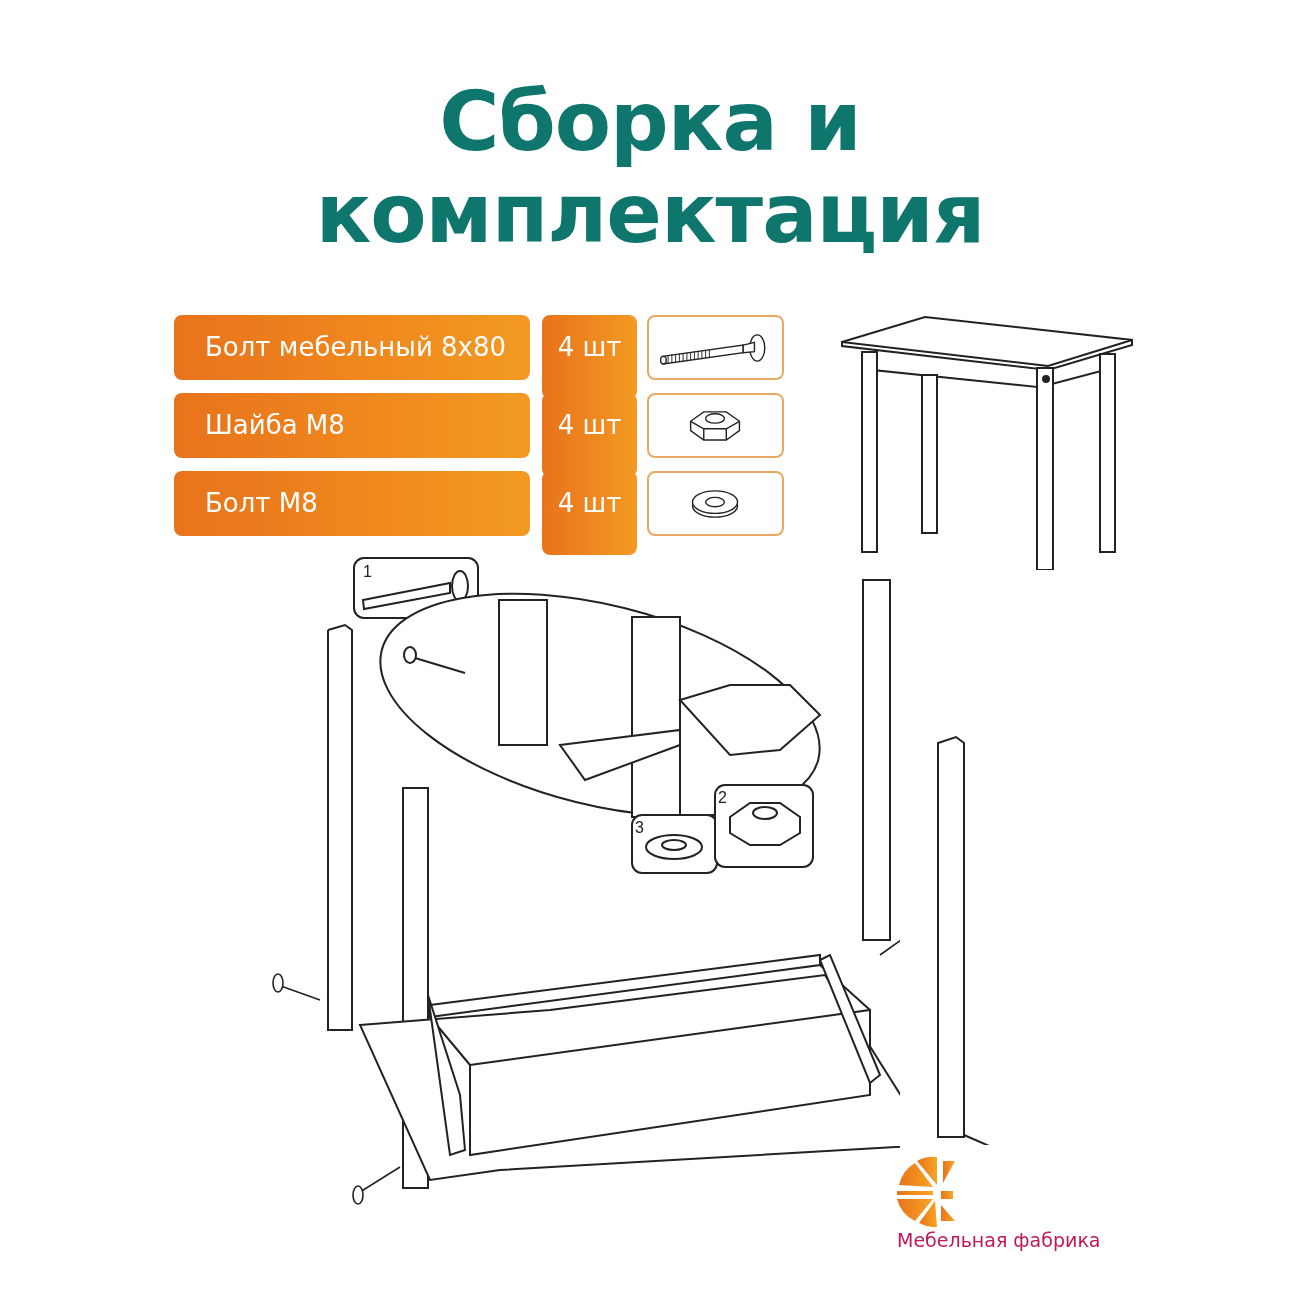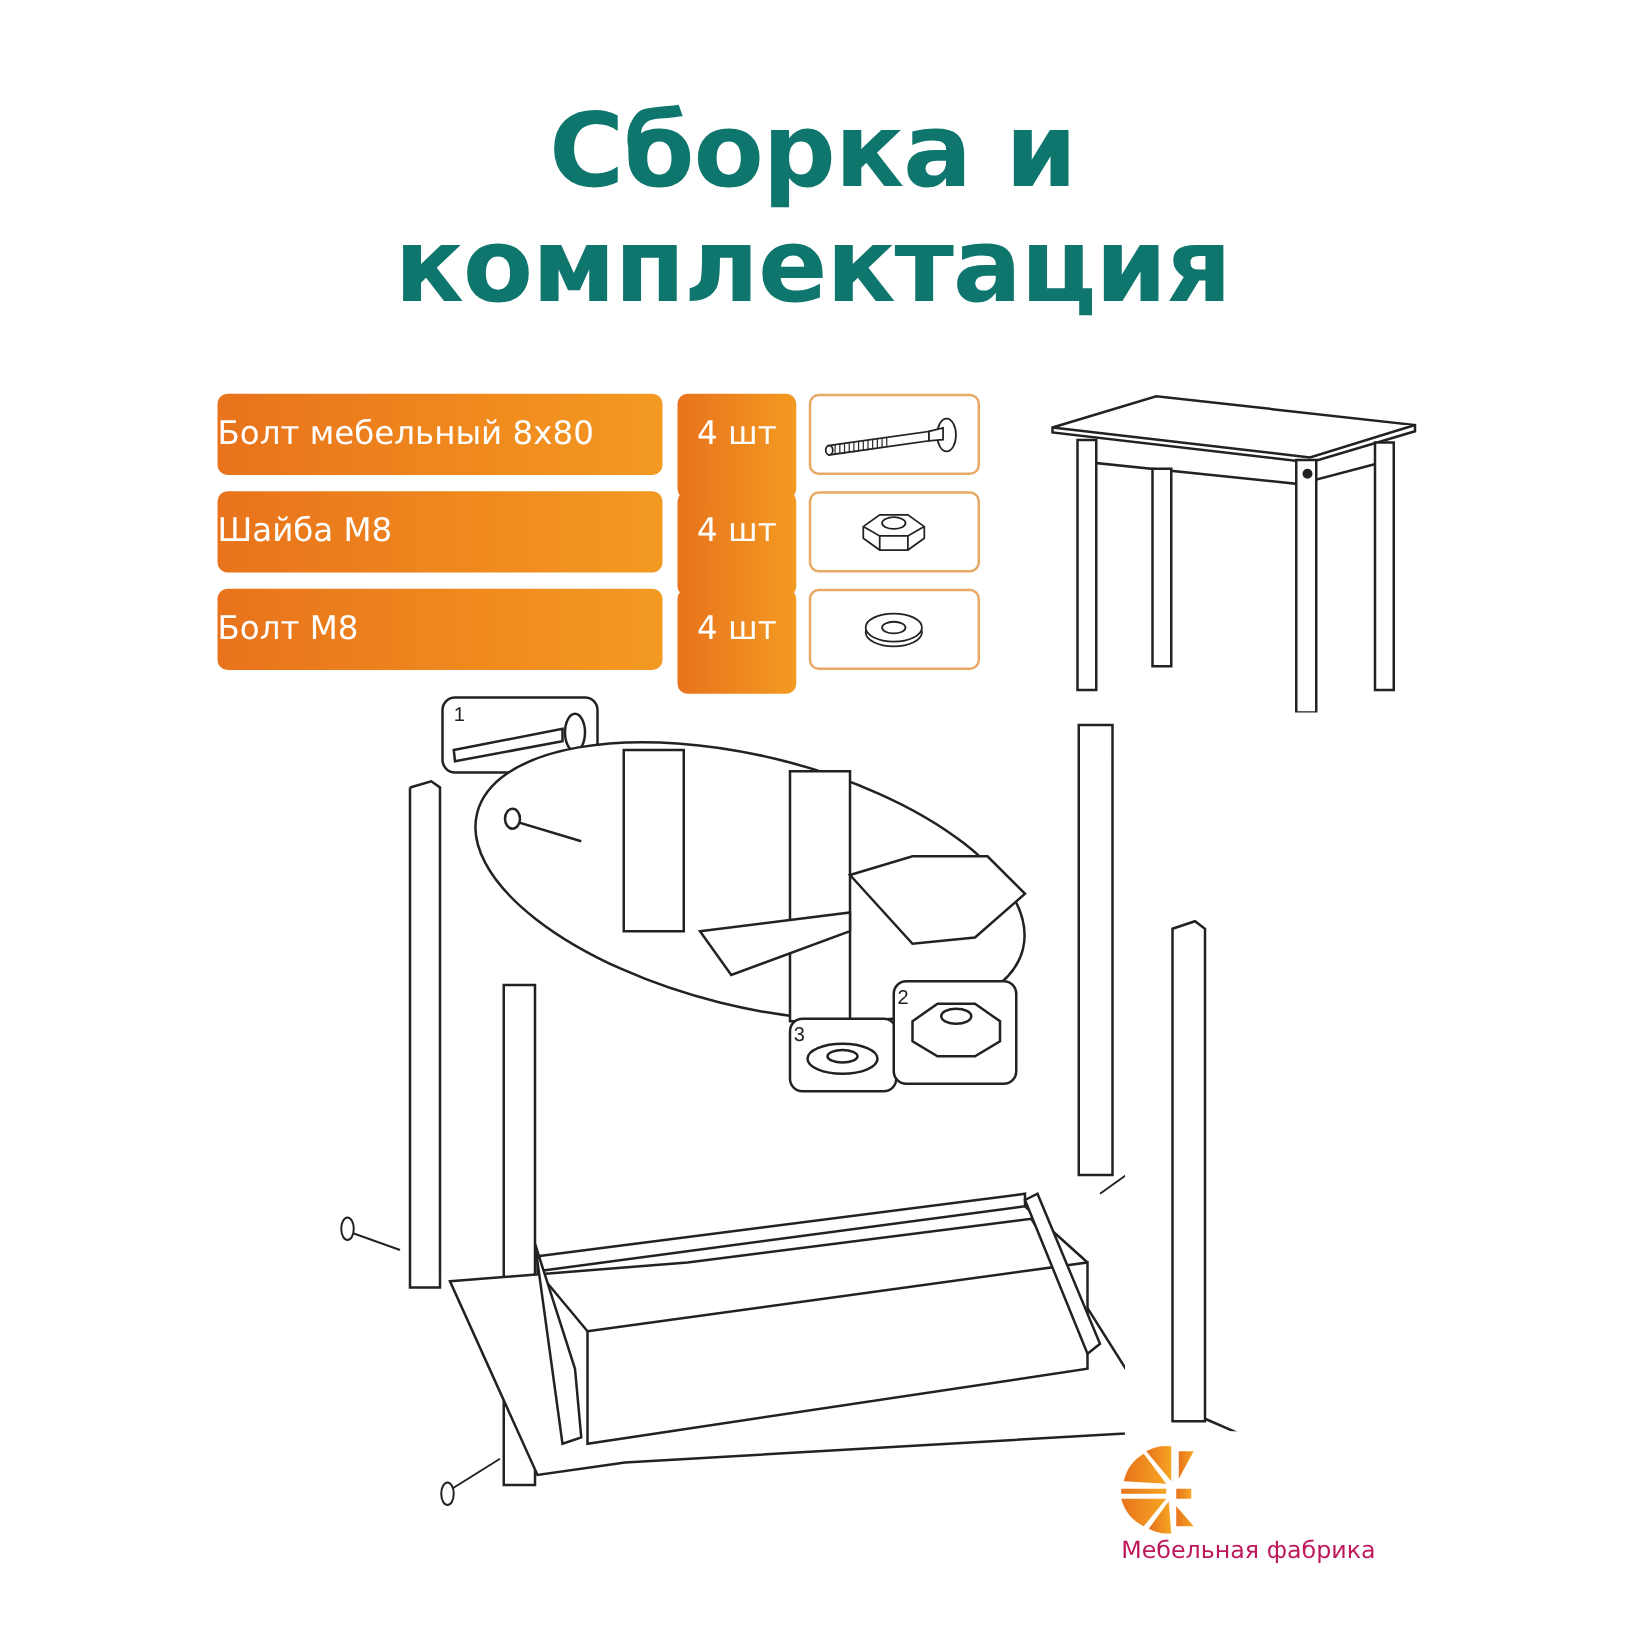--- a/index.html
+++ b/index.html
@@ -12,21 +12,21 @@
     color: #0f766e; letter-spacing: -1px; margin-top: 28px;
   }
   .title span { display: block; }
 
   .parts { position: absolute; left: 174px; top: 315px; }
   .row { position: absolute; left: 0; height: 65px; }
   .row .name {
     position: absolute; left: 0; top: 0; width: 356px; height: 65px;
     border-radius: 8px;
     background: linear-gradient(90deg, #e8731c 0%, #f08a1e 60%, #f39a22 100%);
-    color: #fff; font-size: 26px; line-height: 65px; padding-left: 0;
+    color: #fff; font-size: 26px; line-height: 65px; padding-left: 31px;
     font-family: "DejaVu Sans", sans-serif; white-space: nowrap;
   }
   .row .qty {
     position: absolute; left: 368px; top: 0; width: 95px; height: 84px;
     border-radius: 8px;
     background: linear-gradient(90deg, #e8731c 0%, #f39a22 100%);
     color: #fff; font-size: 26px; line-height: 65px; text-align: center;
   }
   .row .pic {
     position: absolute; left: 473px; top: 0; width: 137px; height: 65px;

